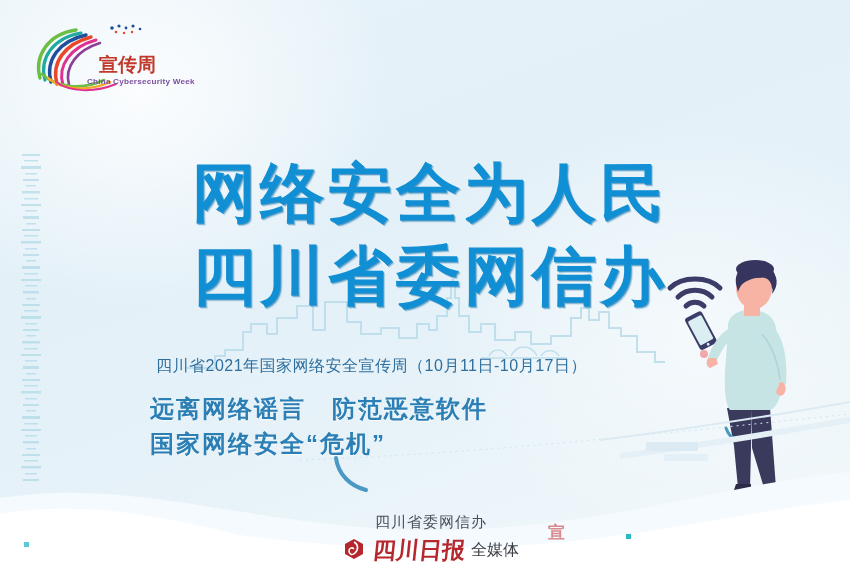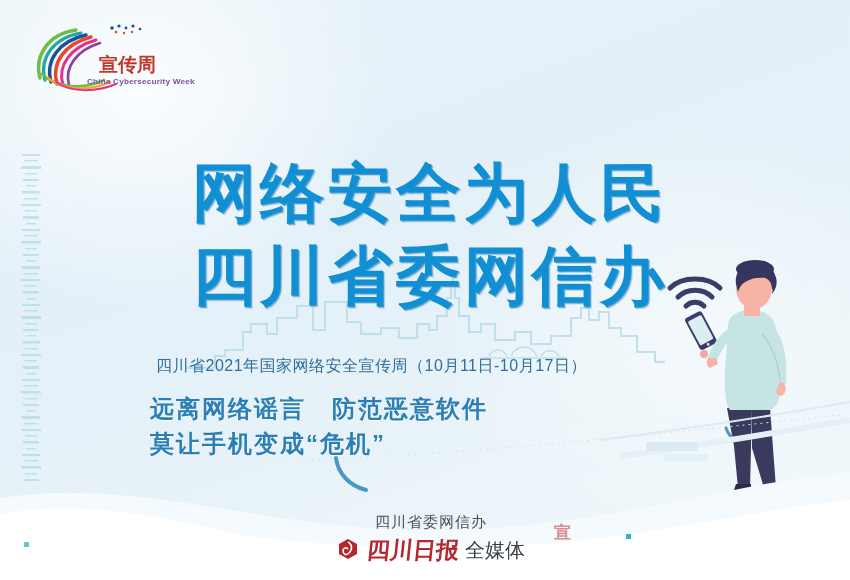--- a/index.html
+++ b/index.html
@@ -167,21 +167,21 @@
     font-size: 23px;
     font-weight: bold;
     color: #b5272d;
     font-family: "Liberation Serif", "DejaVu Serif", serif;
     letter-spacing: 0px;
     transform: skewX(-6deg);
   }
   .fm-suffix {
     display:inline-block;
     vertical-align: middle;
-    font-size: 20px;
+    font-size: 16px;
     color: #3a3f45;
     letter-spacing: 0px;
     margin-left: 2px;
   }
   .fm-seal {
     position: absolute;
     right: -46px; top: -14px;
     font-size: 17px;
     color: #d98a8f;
     font-family: "Liberation Serif", "DejaVu Serif", serif;
@@ -309,21 +309,21 @@
 
   <div class="headline">
     <div class="hl-line">网络安全为人民</div>
     <div class="hl-line">四川省委网信办</div>
   </div>
 
   <div class="subtitle">四川省2021年国家网络安全宣传周（10月11日-10月17日）</div>
 
   <div class="slogans">
     <div class="slogan-line">远离网络谣言　防范恶意软件</div>
-    <div class="slogan-line">莫让手机变成“危机”</div>
+    <div class="slogan-line">国家网络安全“危机”</div>
   </div>
 
   <div class="person">
     <svg width="180" height="250" viewBox="0 0 180 250">
 
       <g fill="none" stroke="#3c3c68" stroke-linecap="round">
         <path d="M18 30 C30 18, 56 18, 68 30" stroke-width="5"></path>
         <path d="M26 39 C35 30, 51 30, 60 39" stroke-width="5"></path>
         <path d="M34 48 C39 43, 47 43, 52 48" stroke-width="5"></path>
       </g>

